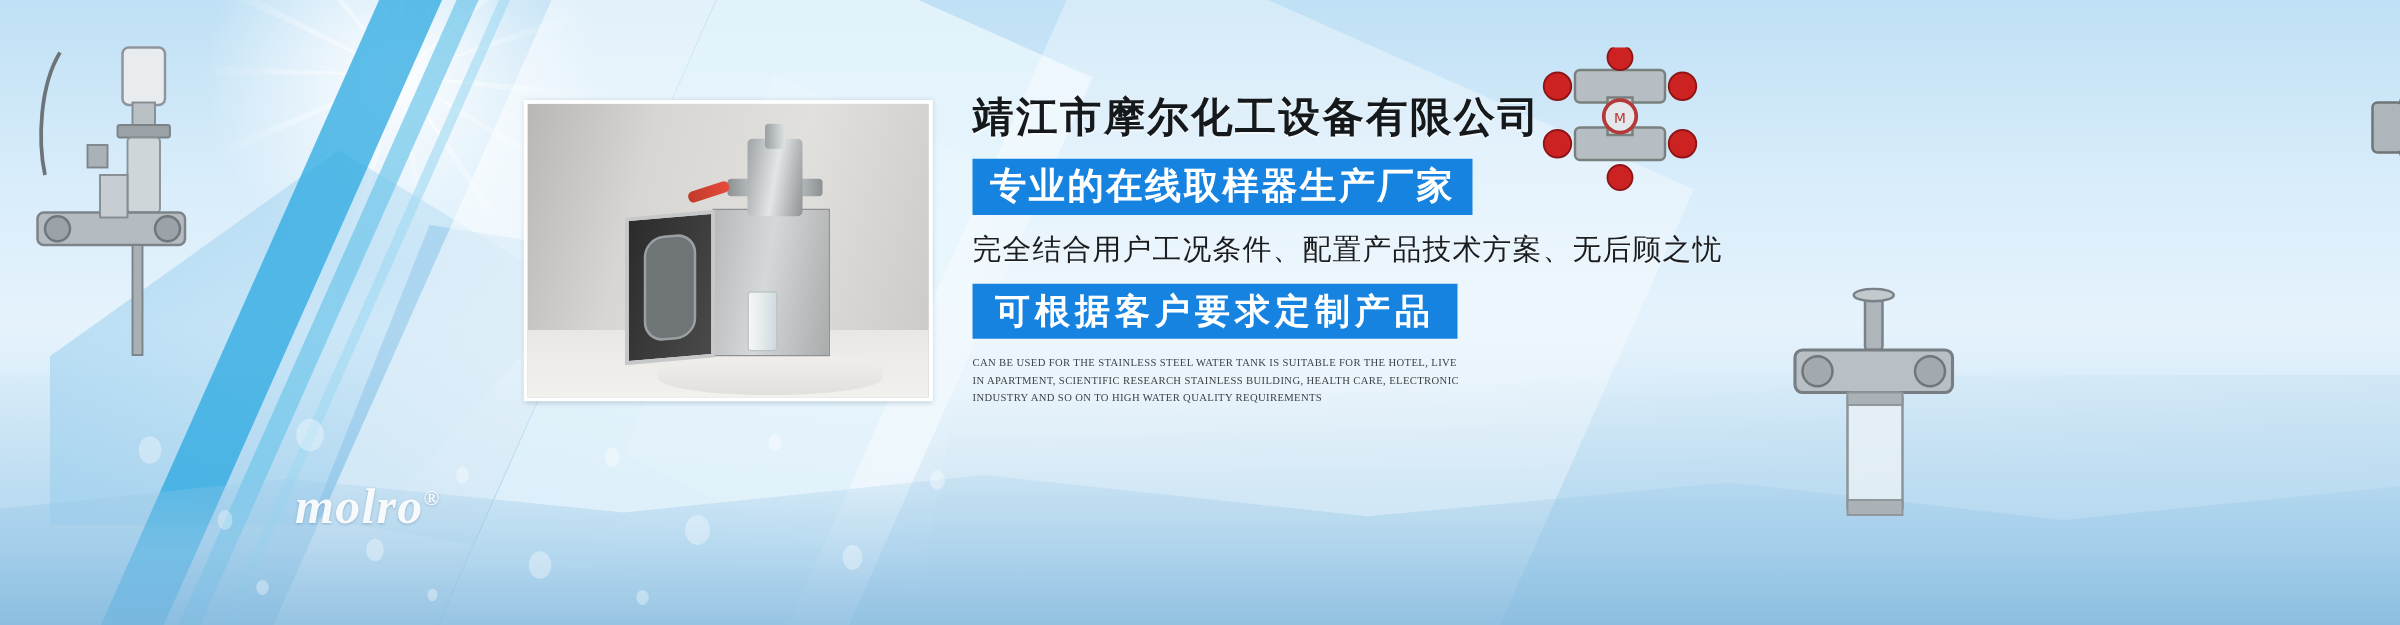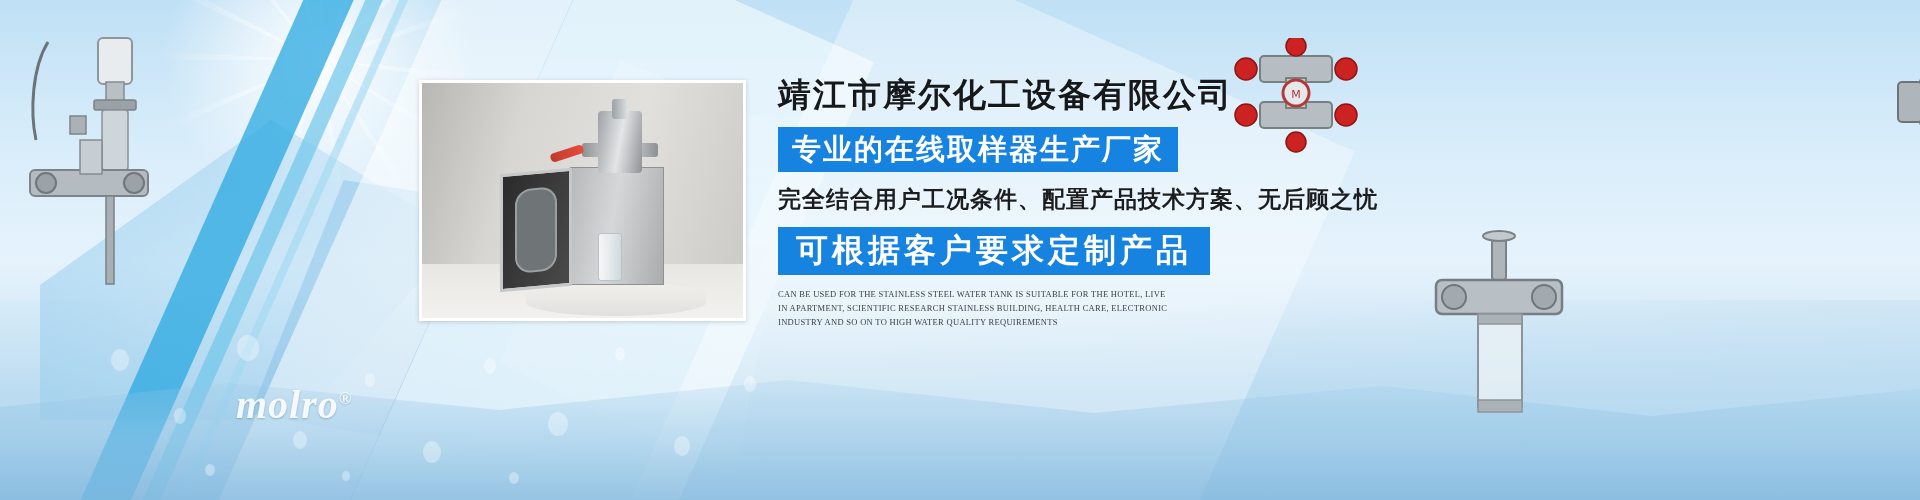--- a/index.html
+++ b/index.html
@@ -117,28 +117,28 @@
     text-shadow:0 1px 0 rgba(255,255,255,.6);
   }
   .hl-bar{
     display:inline-block;background:#1683e0;color:#ffffff;
     font-size:29px;font-weight:700;letter-spacing:2px;
     padding:7px 14px 8px 14px;line-height:1.05;white-space:nowrap;
   }
   .row2{margin-top:11px;}
   .row3{margin-top:13px;}
   .subline{
-    font-size:23px;font-weight:700;color:#1b1e21;letter-spacing:1px;
+    font-size:23px;font-weight:400;color:#1b1e21;letter-spacing:1px;
     line-height:1.25;white-space:nowrap;
     text-shadow:0 1px 1px rgba(255,255,255,.75);
   }
   .row4{margin-top:13px;}
   .hl-bar2{
     display:inline-block;background:#1683e0;color:#ffffff;
-    font-size:32px;font-weight:700;letter-spacing:4px;
+    font-size:28px;font-weight:700;letter-spacing:4px;
     padding:7px 18px 8px 18px;line-height:1.05;white-space:nowrap;
   }
   .eng{
     margin-top:13px;width:398px;
     font-family:"Liberation Serif","DejaVu Serif",serif;
     font-size:8.5px;line-height:1.62;color:#3c4247;letter-spacing:.3px;
   }
   
   .watermark{
     position:absolute;left:236px;bottom:72px;

